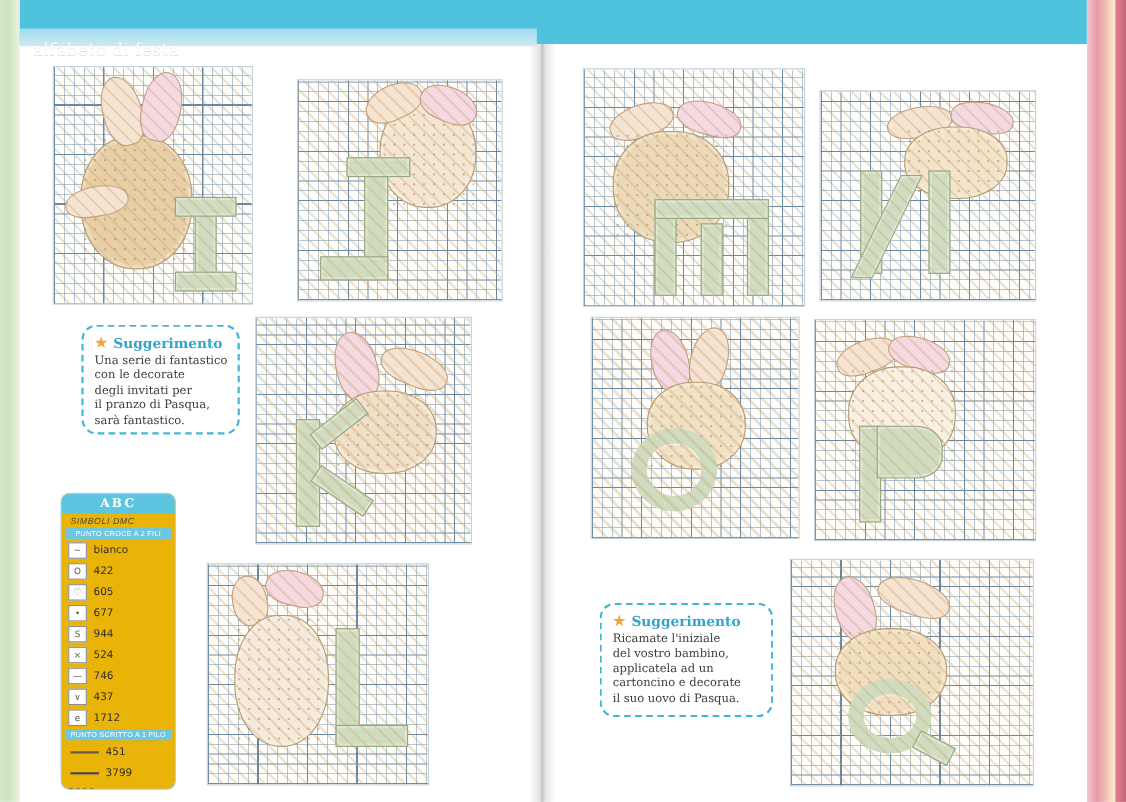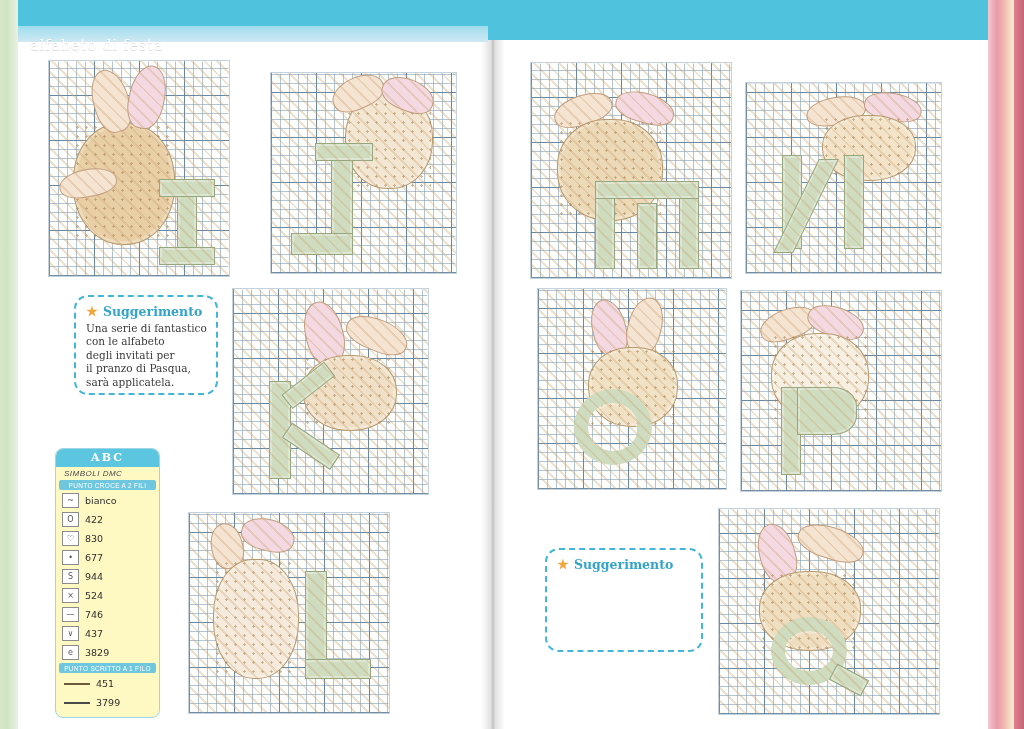--- a/index.html
+++ b/index.html
@@ -123,21 +123,21 @@
     font-size:12.5px;color:#33a5c9;font-weight:bold;
   }
   .tip-body{
     font-family:"DejaVu Serif",serif;
     font-size:10.5px;line-height:13.4px;color:#3b3b3b;
   }
   .tip-body div{white-space:nowrap;}
   
   .legend{
     position:absolute;left:55px;top:448px;width:105px;height:270px;
-    background:#fef9c3;border:1px solid #9fd6e6;border-radius:8px;
+    background:#eab308;border:1px solid #9fd6e6;border-radius:8px;
     box-sizing:border-box;overflow:hidden;
   }
   .legend-abc{
     height:18px;background:#5cc6e0;color:#fff;text-align:center;
     font-size:11px;font-weight:bold;letter-spacing:2px;line-height:18px;
     font-family:"DejaVu Serif",serif;
     border-radius:6px 6px 0 0;
   }
   .legend-sub{
     font-size:8px;color:#4a4a4a;padding:2px 0 1px 8px;letter-spacing:.5px;font-style:italic;
@@ -280,50 +280,57 @@
     <div class="stitchlines"></div>
   </div>
 
   <div class="tip" style="left:74px;top:295px;width:144px;height:100px;">
     <div class="tip-head">
       <span class="tip-star"></span>
       <span class="tip-title">Suggerimento</span>
     </div>
     <div class="tip-body">
       <div>Una serie di fantastico</div>
-      <div>con le alfabeto</div>
+      <div>con le decorate</div>
       <div>degli invitati per</div>
       <div>il pranzo di Pasqua,</div>
-      <div>sarà applicatela.</div>
+      <div>sarà fantastico.</div>
     </div>
   </div>
 
   <div class="tip" style="left:545px;top:548px;width:158px;height:104px;">
     <div class="tip-head">
       <span class="tip-star"></span>
       <span class="tip-title">Suggerimento</span>
     </div>
+    <div class="tip-body">
+      <div>Ricamate l'iniziale</div>
+      <div>del vostro bambino,</div>
+      <div>applicatela ad un</div>
+      <div>cartoncino e decorate</div>
+      <div>il suo uovo di Pasqua.</div>
+    </div>
   </div>
 
   <div class="legend">
     <div class="legend-abc">ABC</div>
     <div class="legend-sub">SIMBOLI   DMC</div>
     <div class="legend-bar">PUNTO CROCE A 2 FILI</div>
 
     <div class="legend-row">
       <span class="sym">~</span>
       <span>bianco</span>
     </div>
     <div class="legend-row">
       <span class="sym">O</span>
       <span>422</span>
     </div>
     <div class="legend-row">
       <span class="sym">♡</span>
-      <span>830</span>
+      <span>605</span>
     </div>
     <div class="legend-row">
       <span class="sym">•</span>
       <span>677</span>
     </div>
     <div class="legend-row">
       <span class="sym">S</span>
       <span>944</span>
     </div>
     <div class="legend-row">
@@ -333,21 +340,21 @@
     <div class="legend-row">
       <span class="sym">—</span>
       <span>746</span>
     </div>
     <div class="legend-row">
       <span class="sym">∨</span>
       <span>437</span>
     </div>
     <div class="legend-row">
       <span class="sym">e</span>
-      <span>3829</span>
+      <span>1712</span>
     </div>
 
     <div class="legend-bar">PUNTO SCRITTO A 1 FILO</div>
 
     <div class="legend-row">
       <span class="bsline" style="border-top-color:#6d5a3c;"></span>
       <span>451</span>
     </div>
     <div class="legend-row">
       <span class="bsline" style="border-top-color:#4a4a4a;"></span>

